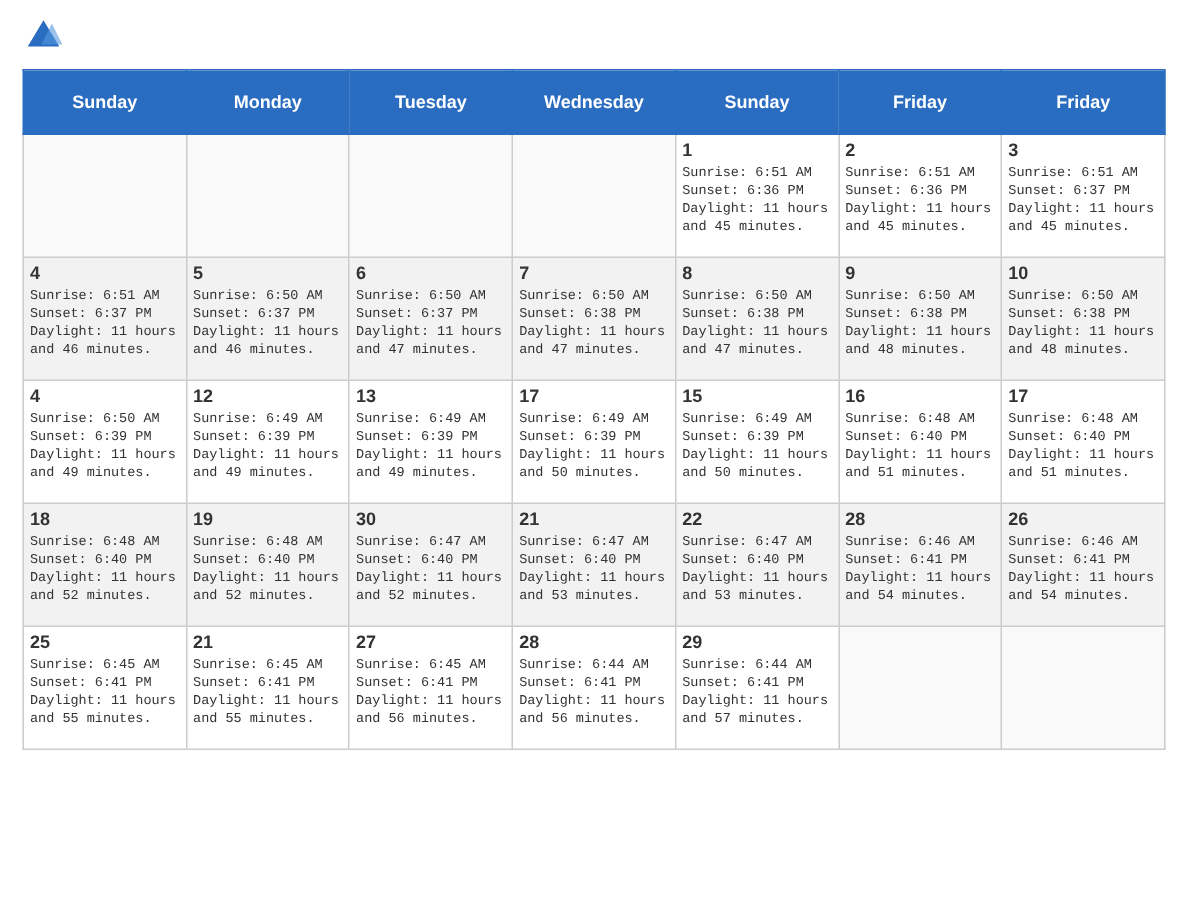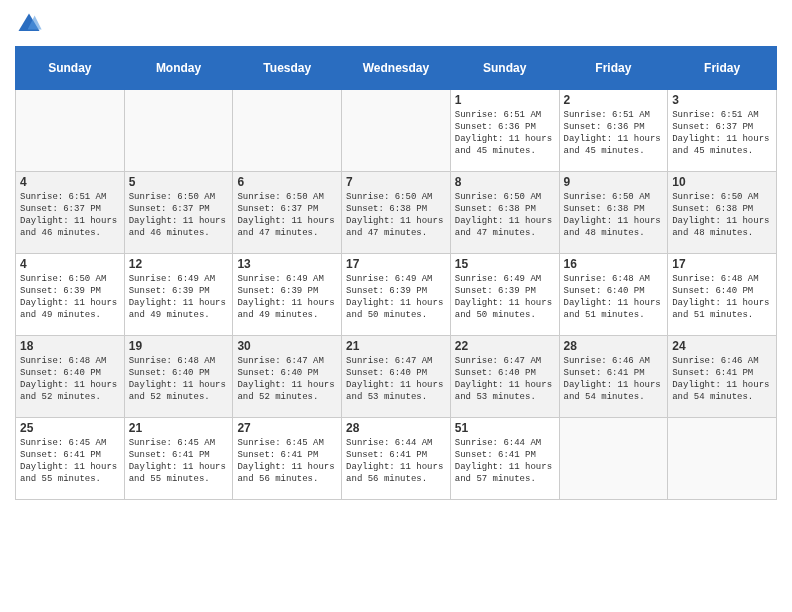--- a/index.html
+++ b/index.html
@@ -232,21 +232,21 @@
           </td>
           <td>
             <span class="day-num">22</span>
             <div class="day-info">Sunrise: 6:47 AM<br>Sunset: 6:40 PM<br>Daylight: 11 hours<br>and 53 minutes.</div>
           </td>
           <td>
             <span class="day-num">28</span>
             <div class="day-info">Sunrise: 6:46 AM<br>Sunset: 6:41 PM<br>Daylight: 11 hours<br>and 54 minutes.</div>
           </td>
           <td>
-            <span class="day-num">24</span>
+            <span class="day-num">26</span>
             <div class="day-info">Sunrise: 6:46 AM<br>Sunset: 6:41 PM<br>Daylight: 11 hours<br>and 54 minutes.</div>
           </td>
         </tr>
         <tr>
           <td>
             <span class="day-num">25</span>
             <div class="day-info">Sunrise: 6:45 AM<br>Sunset: 6:41 PM<br>Daylight: 11 hours<br>and 55 minutes.</div>
           </td>
           <td>
             <span class="day-num">21</span>
@@ -254,21 +254,21 @@
           </td>
           <td>
             <span class="day-num">27</span>
             <div class="day-info">Sunrise: 6:45 AM<br>Sunset: 6:41 PM<br>Daylight: 11 hours<br>and 56 minutes.</div>
           </td>
           <td>
             <span class="day-num">28</span>
             <div class="day-info">Sunrise: 6:44 AM<br>Sunset: 6:41 PM<br>Daylight: 11 hours<br>and 56 minutes.</div>
           </td>
           <td>
-            <span class="day-num">51</span>
+            <span class="day-num">29</span>
             <div class="day-info">Sunrise: 6:44 AM<br>Sunset: 6:41 PM<br>Daylight: 11 hours<br>and 57 minutes.</div>
           </td>
           <td class="empty"></td>
           <td class="empty"></td>
         </tr>
       </tbody>
   </table>
 </div>
 
 </body></html>

